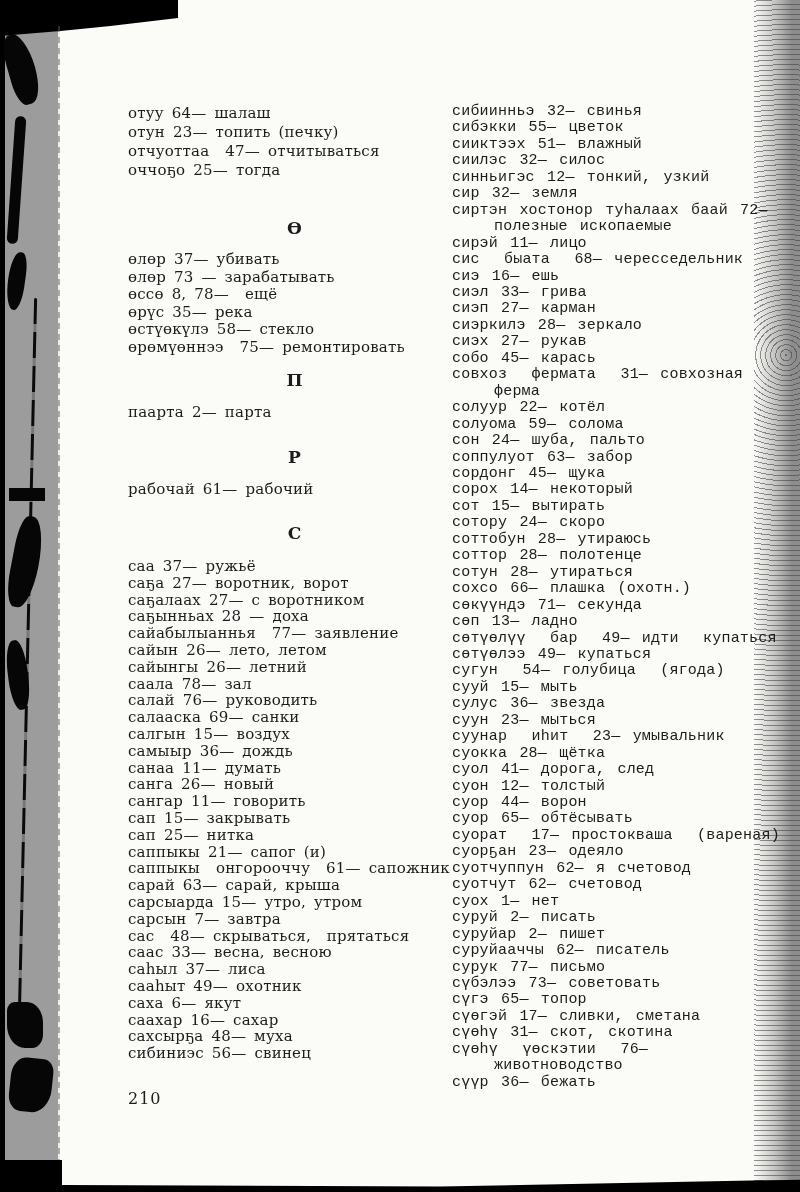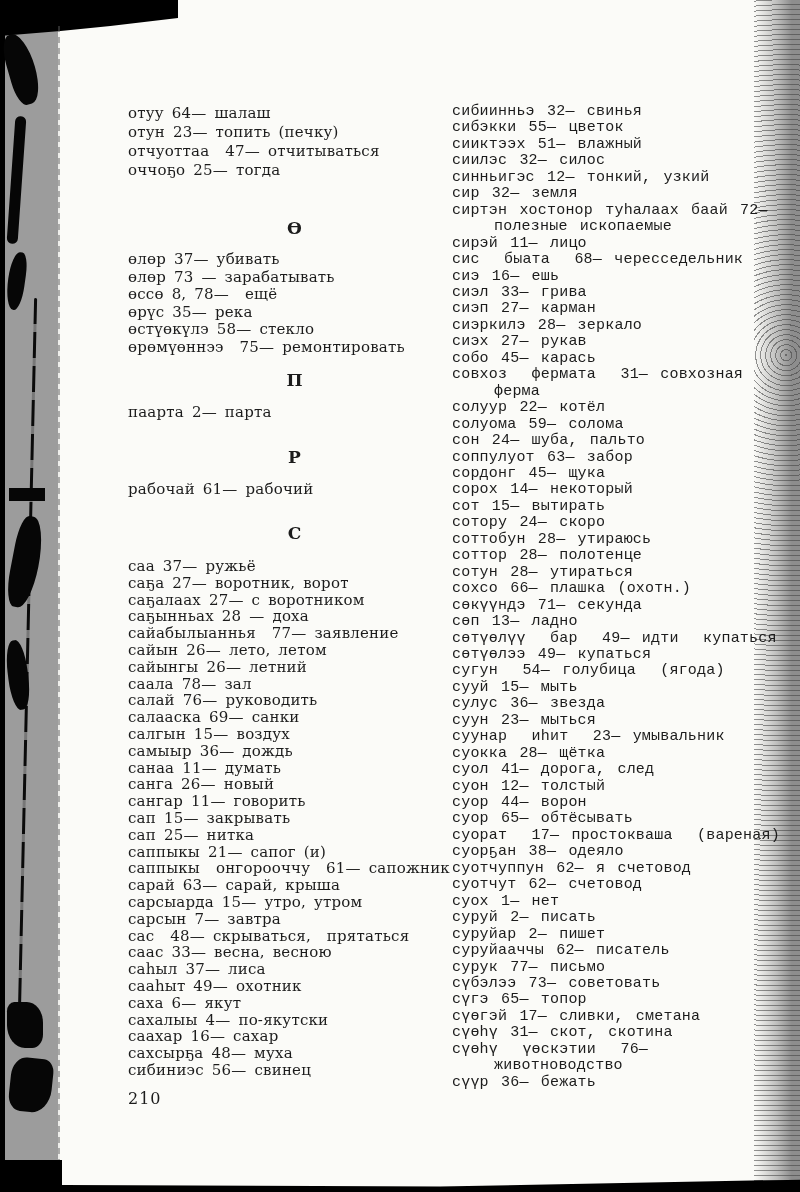--- a/index.html
+++ b/index.html
@@ -125,21 +125,20 @@
       <div class="entry">саппыкы 21— сапог (и)</div>
       <div class="entry">саппыкы  онгорооччу  61— сапожник</div>
       <div class="entry">сарай 63— сарай, крыша</div>
       <div class="entry">сарсыарда 15— утро, утром</div>
       <div class="entry">сарсын 7— завтра</div>
       <div class="entry">сас  48— скрываться,  прятаться</div>
       <div class="entry">саас 33— весна, весною</div>
       <div class="entry">саһыл 37— лиса</div>
       <div class="entry">сааһыт 49— охотник</div>
       <div class="entry">саха 6— якут</div>
-      <div class="entry">сахалыы 4— по-якутски</div>
       <div class="entry">саахар 16— сахар</div>
       <div class="entry">сахсырҕа 48— муха</div>
       <div class="entry">сибиниэс 56— свинец</div>
     </div>
 
 </div>
 
 <div class="col" id="right-col">
     <div class="entry">сибиинньэ 32— свинья</div>
     <div class="entry">сибэкки 55— цветок</div>
@@ -179,21 +178,21 @@
     <div class="entry">сууй 15— мыть</div>
     <div class="entry">сулус 36— звезда</div>
     <div class="entry">суун 23— мыться</div>
     <div class="entry">суунар  иһит  23— умывальник</div>
     <div class="entry">суокка 28— щётка</div>
     <div class="entry">суол 41— дорога, след</div>
     <div class="entry">суон 12— толстый</div>
     <div class="entry">суор 44— ворон</div>
     <div class="entry">суор 65— обтёсывать</div>
     <div class="entry">суорат  17— простокваша  (вареная)</div>
-    <div class="entry">суорҕан 38— одеяло</div>
+    <div class="entry">суорҕан 23— одеяло</div>
     <div class="entry">суотчуппун 62— я счетовод</div>
     <div class="entry">суотчут 62— счетовод</div>
     <div class="entry">суох 1— нет</div>
     <div class="entry">суруй 2— писать</div>
     <div class="entry">суруйар 2— пишет</div>
     <div class="entry">суруйааччы 62— писатель</div>
     <div class="entry">сурук 77— письмо</div>
     <div class="entry">сүбэлээ 73— советовать</div>
     <div class="entry">сүгэ 65— топор</div>
     <div class="entry">сүөгэй 17— сливки, сметана</div>

